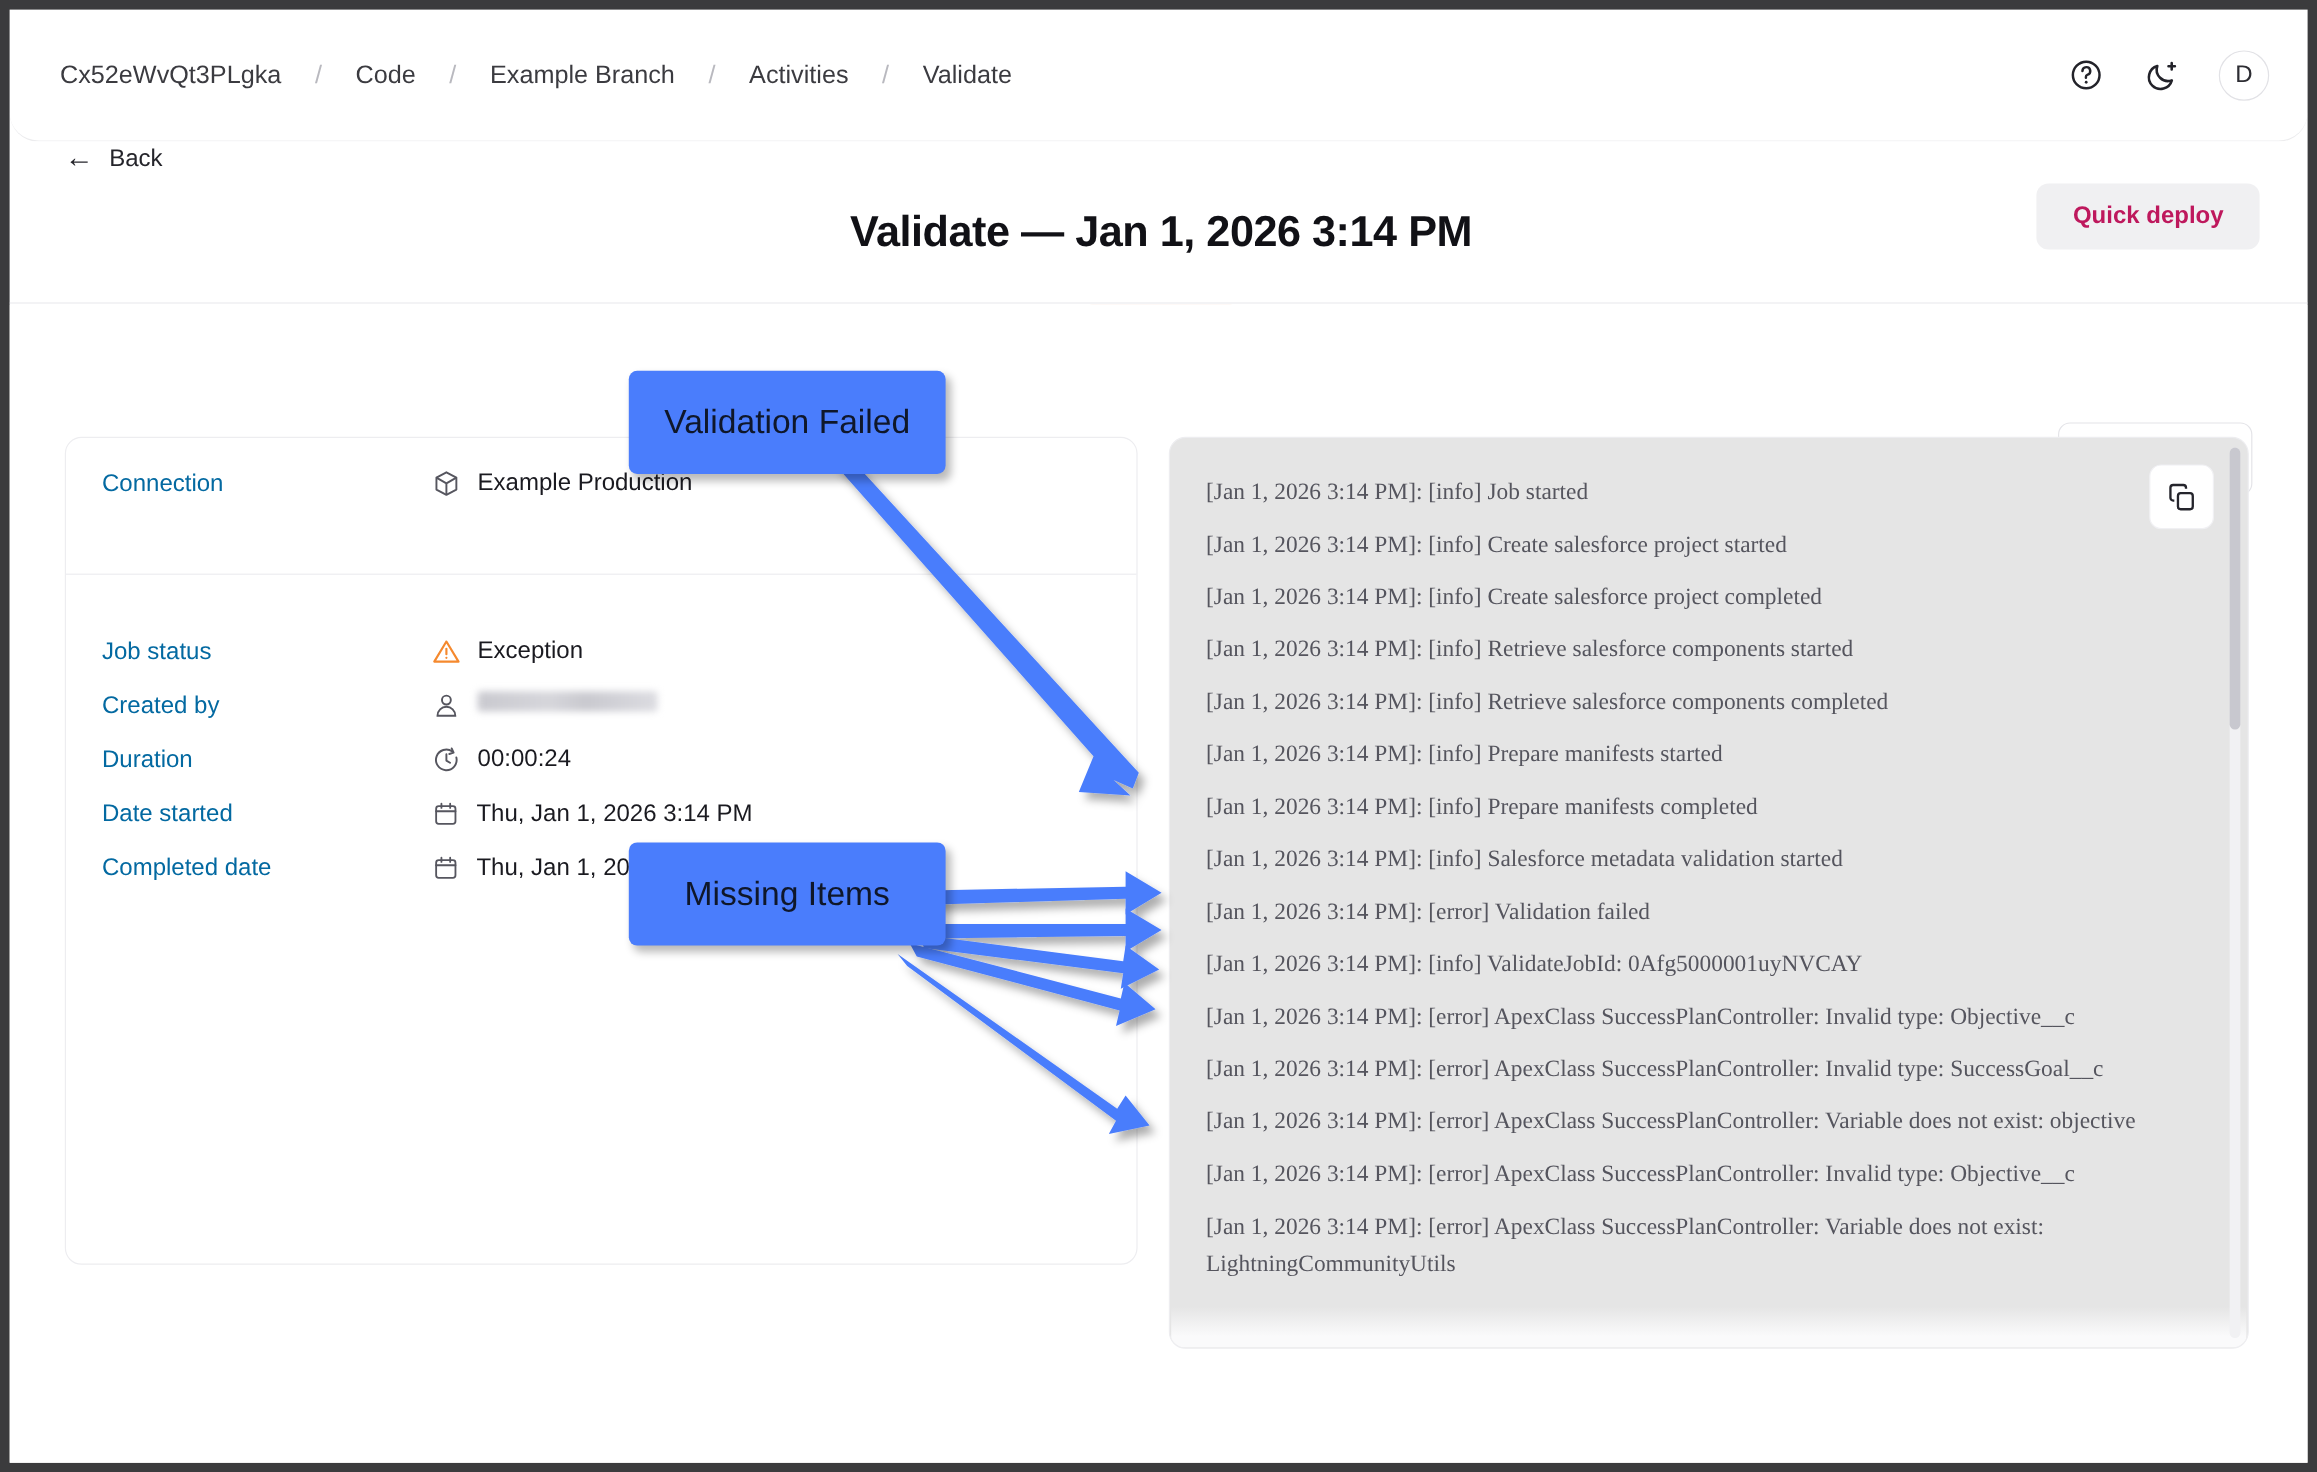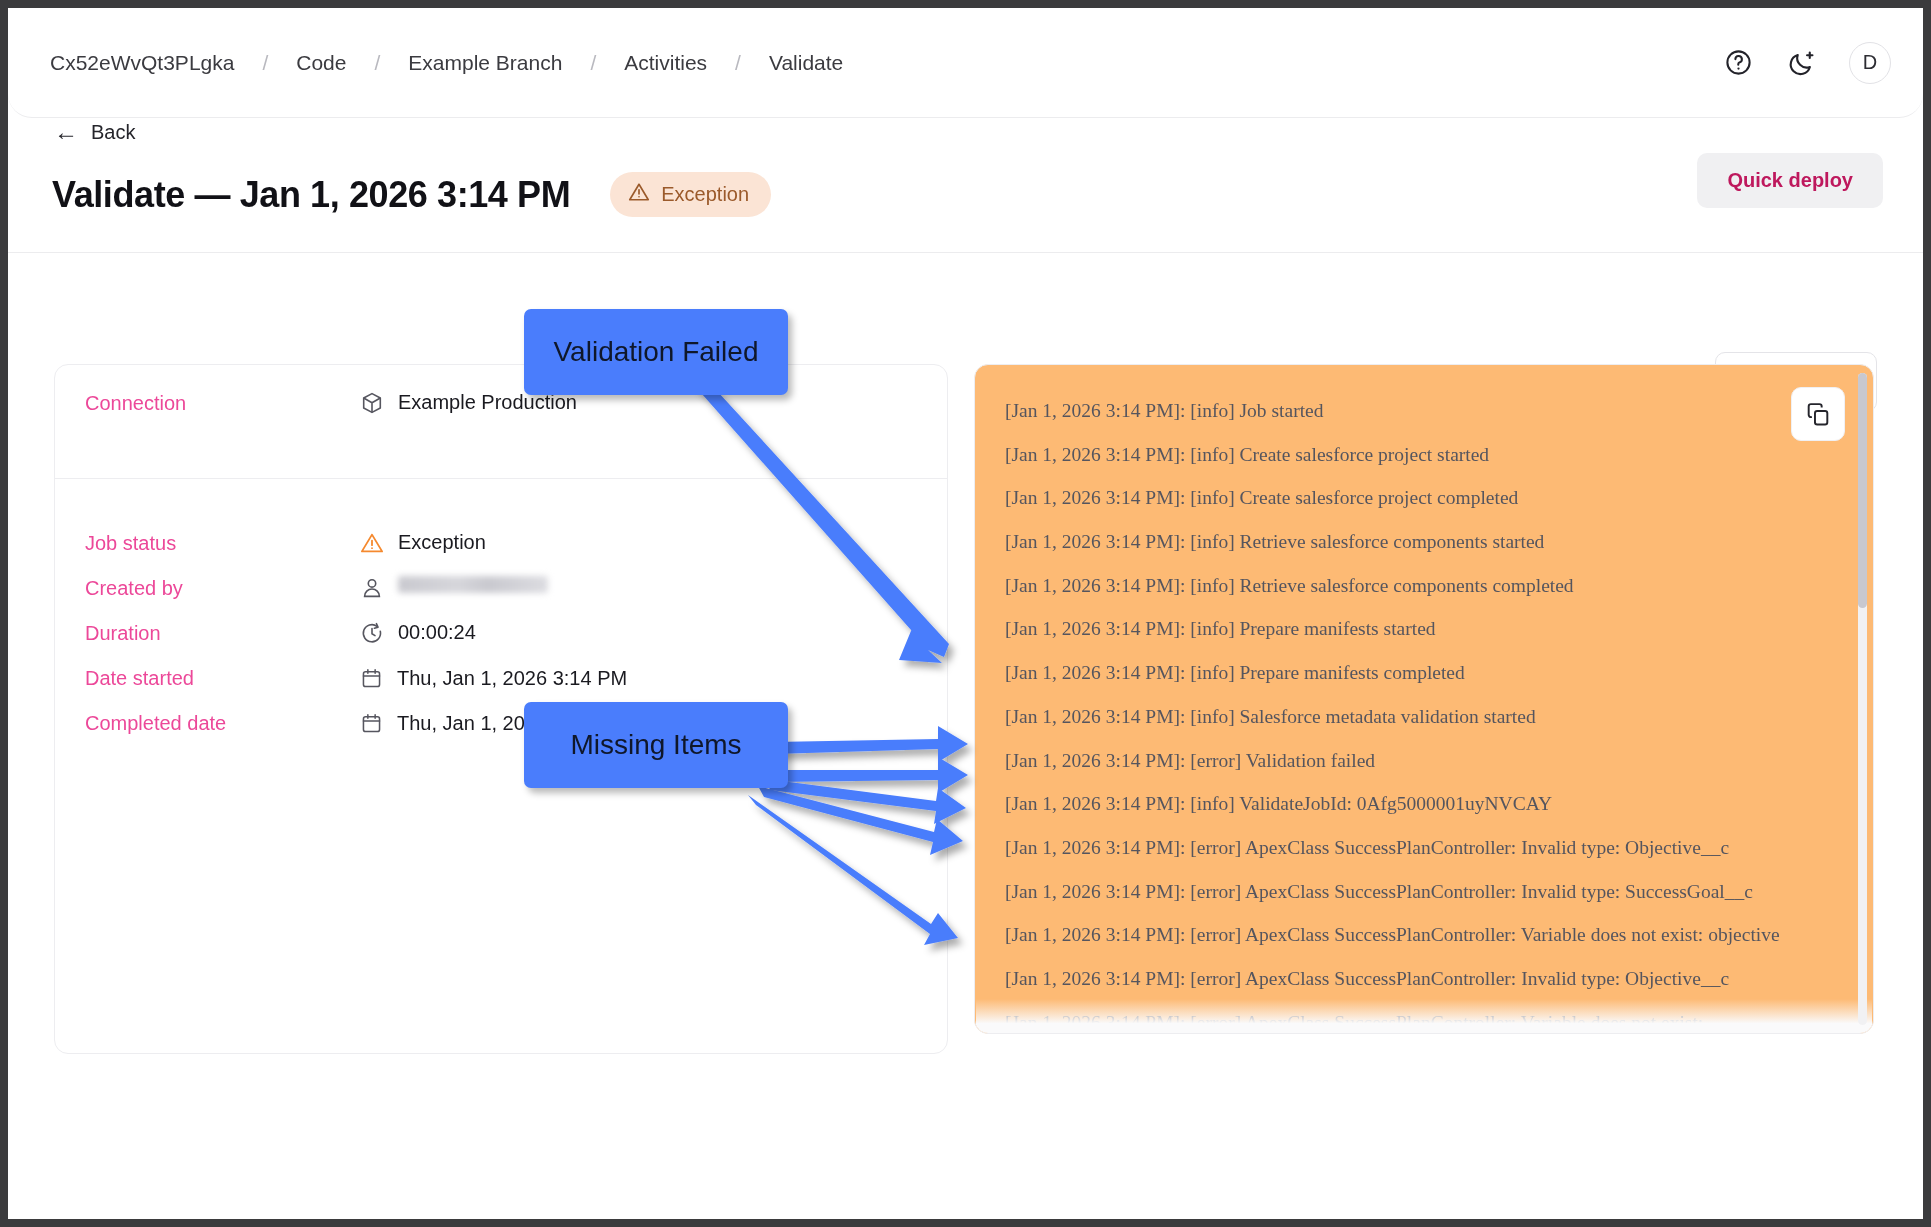--- a/index.html
+++ b/index.html
@@ -57,21 +57,21 @@
     padding: 18px 40px 0 40px;
   }
   .back-row {
     display: inline-flex; align-items: center; gap: 13px;
     color: #25252b; font-size: 20px; cursor: pointer;
     padding: 4px 6px;
   }
   .back-arrow { font-size: 24px; line-height: 1; display:block; }
   .title-row {
     display: flex; align-items: center; gap: 40px;
-    margin-top: 24px; padding-left: 4px;
+    margin-top: 24px; padding-left: 4px; flex-direction: column;
   }
   .page-title {
     font-size: 36px; font-weight: 700; color: #111116;
     letter-spacing: -0.4px; white-space: nowrap;
   }
   .status-badge {
     display: inline-flex; align-items: center; gap: 11px;
     background: #fbe4d5; color: #9b5a2b;
     border-radius: 999px; padding: 9px 22px 9px 18px;
     font-size: 20px;
@@ -102,39 +102,39 @@
 
   
   .detail-card {
     position: absolute; left: 46px; top: 110px;
     width: 894px; height: 690px;
     border: 1px solid #ededf0; border-radius: 14px;
     background: #fff;
   }
   .detail-top { height: 114px; border-bottom: 1px solid #ededf0; position: relative; }
   .drow { position: absolute; display: flex; align-items: center; width: 100%; }
-  .dlabel { position: absolute; left: 30px; font-size: 20px; color: #ec4899; white-space: nowrap; }
+  .dlabel { position: absolute; left: 30px; font-size: 20px; color: #0369a1; white-space: nowrap; }
   .dvalue {
     position: absolute; left: 305px; display: flex; align-items: flex-start; gap: 14px;
     font-size: 20px; color: #1a1a20; white-space: nowrap;
   }
   .redacted {
     display: inline-block; width: 150px; height: 17px;
     background: linear-gradient(90deg,#c9c9cf,#d6d6db 40%,#c9c9cf 60%,#dcdce1);
     filter: blur(3.2px); border-radius: 3px;
   }
   .ico { color: #56565f; display: flex; align-items: center; }
   .ico.warn { color: #f5892e; }
 
   
   .log-card {
     position: absolute; left: 966px; top: 110px;
-    width: 900px; height: 670px;
+    width: 900px; height: 760px;
     border: 1px solid #ededf0; border-radius: 14px;
-    background: #fdba74; overflow: hidden;
+    background: #e5e5e5; overflow: hidden;
   }
   .log-scroll {
     position: absolute; inset: 0;
     padding: 30px 40px 0 30px;
     overflow: hidden;
   }
   .log-line {
     font-family: "Liberation Serif", serif;
     font-size: 19.5px; color: #55555e;
     line-height: 1.6; margin-bottom: 12.5px;

